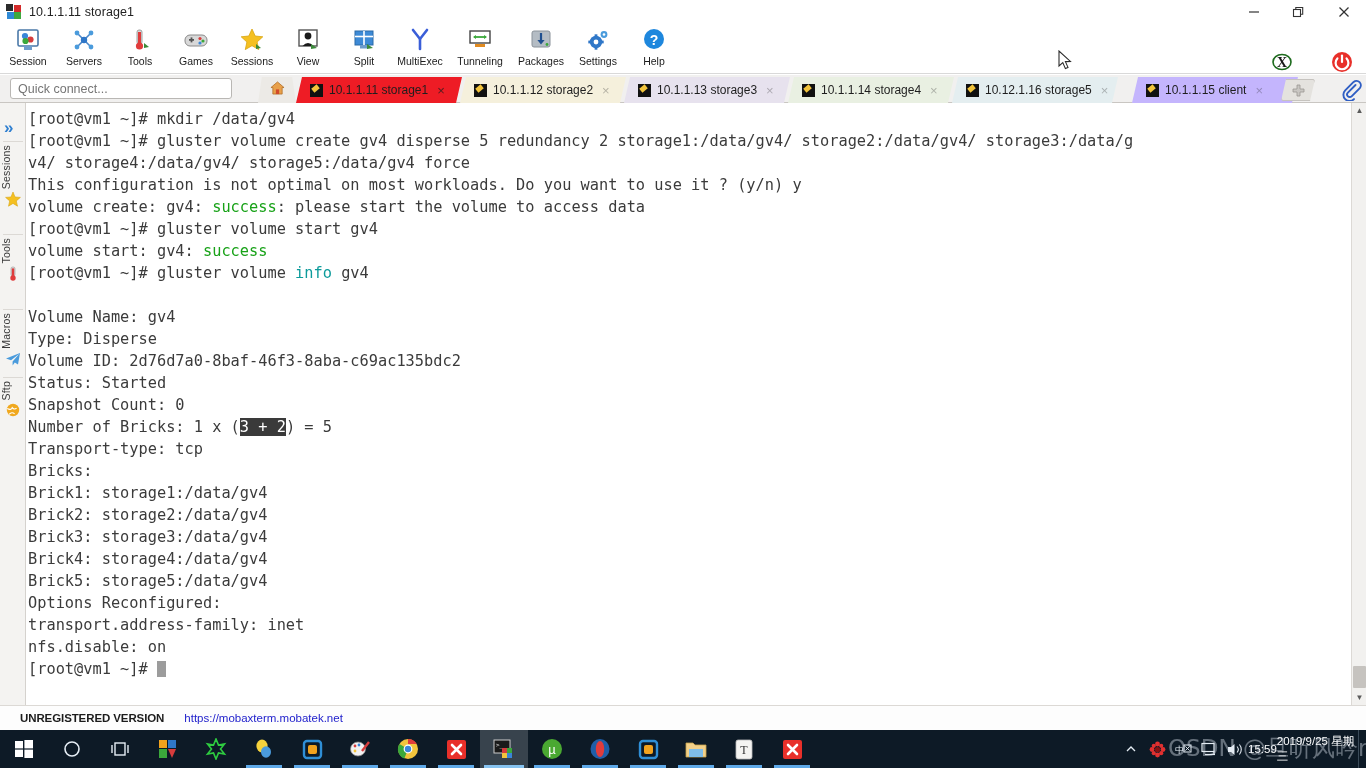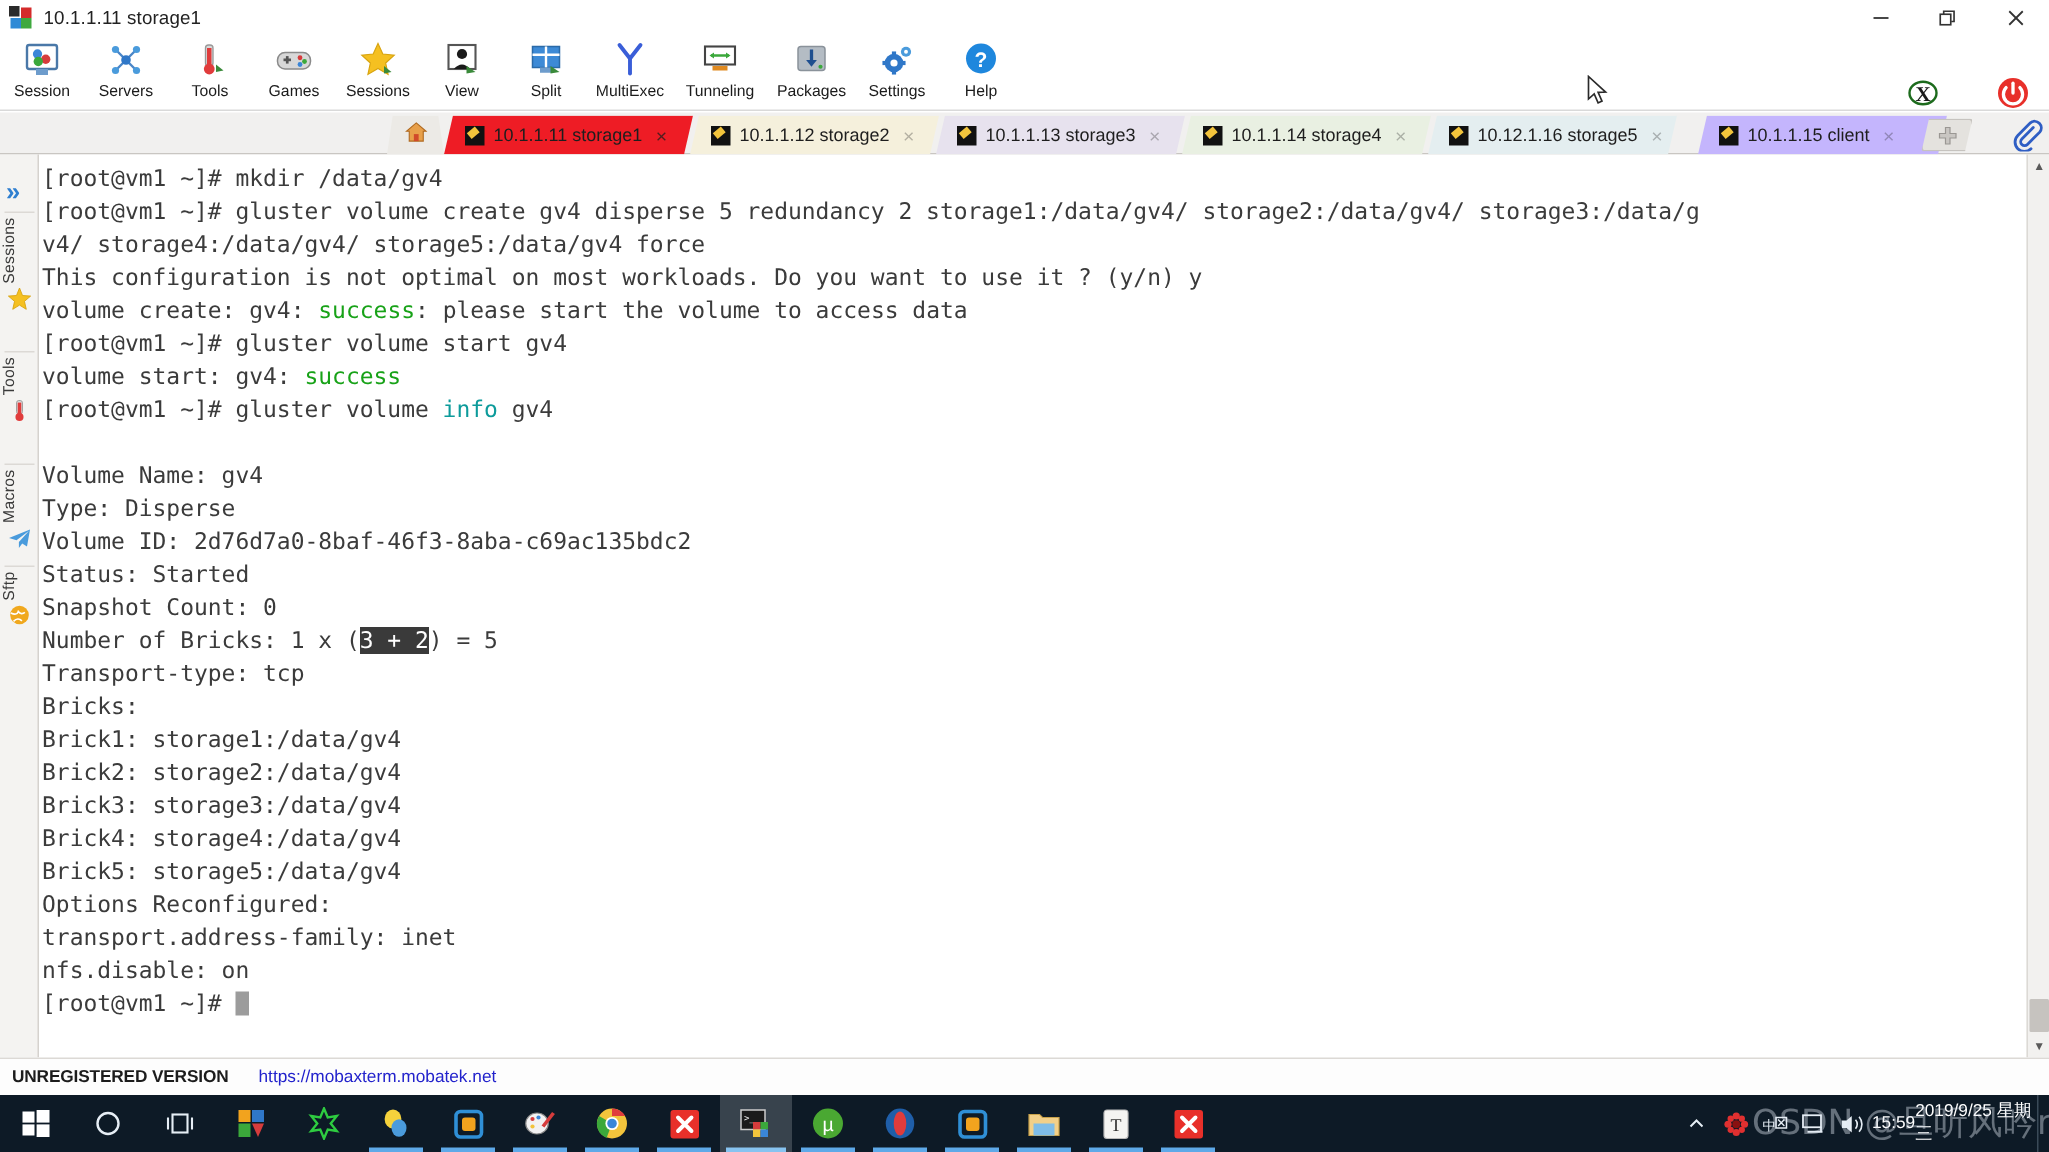--- a/index.html
+++ b/index.html
@@ -153,21 +153,21 @@
   .vs-down { bottom: 0; }
   .vs-thumb {
     position: absolute; left: 1px; bottom: 17px; width: 13px; height: 22px;
     background: #c6c3bf; border-radius: 1px;
   }
 
   
   .statusbar {
     position: absolute; left: 0; top: 705px; width: 1366px; height: 25px;
     background: #fdfdfd; border-top: 1px solid #dcd9d5;
-    display: flex; align-items: center; padding-left: 8px;
+    display: flex; align-items: center; padding-left: 20px;
     font-size: 11.5px; color: #1c1c1c;
   }
   .sb-strong { font-weight: bold; letter-spacing: -.1px; }
   .sb-link { color: #2222cc; margin-left: 20px; }
 
   
   .taskbar {
     position: absolute; left: 0; top: 730px; width: 1366px; height: 38px;
     background: #0d1a26;
   }
@@ -417,20 +417,21 @@
           <circle cx="13" cy="12" r="10" fill="#e8302a"></circle>
           <line x1="13" y1="5.5" x2="13" y2="12" stroke="#fff" stroke-width="2.2" stroke-linecap="round"></line>
           <path d="M8.4 8.4 a6.4 6.4 0 1 0 9.2 0" fill="none" stroke="#fff" stroke-width="2.2" stroke-linecap="round"></path>
         </svg>
       </div>
       <div class="tb-lab">Exit</div>
     </div>
   </div>
 
   <div class="tabstrip">
+    <input class="quick-connect" placeholder="Quick connect..." style="">
 
     <div class="home-tab">
       <span>
         <svg width="15" height="14" viewBox="0 0 16 15">
           <polygon points="8,1 15,7 13,7 13,14 3,14 3,7 1,7" fill="#e8a04a" stroke="#b06a20" stroke-width=".8"></polygon>
           <rect x="6.3" y="9" width="3.4" height="5" fill="#d14a2a"></rect>
         </svg>
       </span>
     </div>
 

